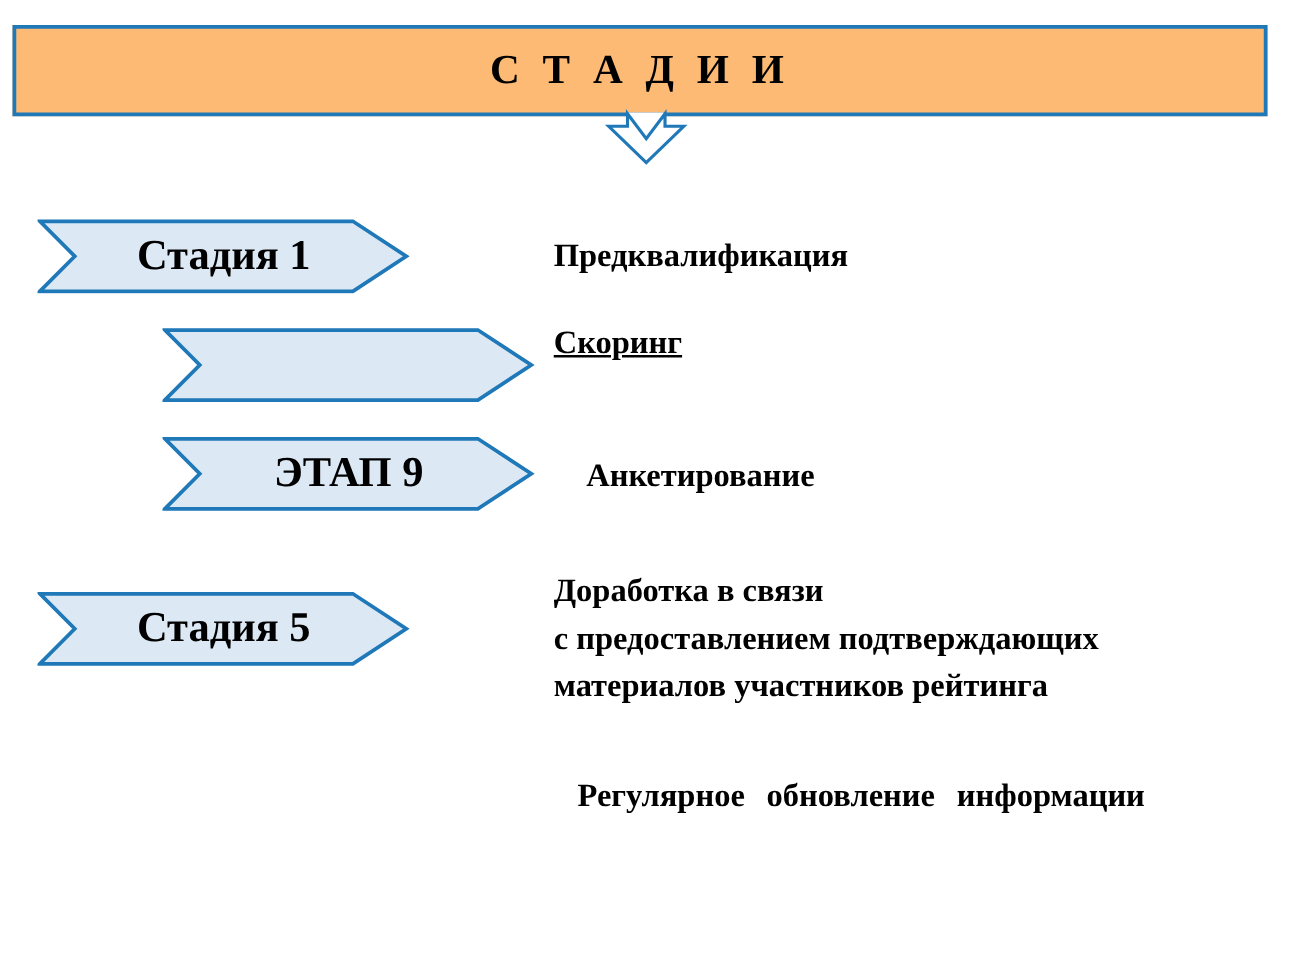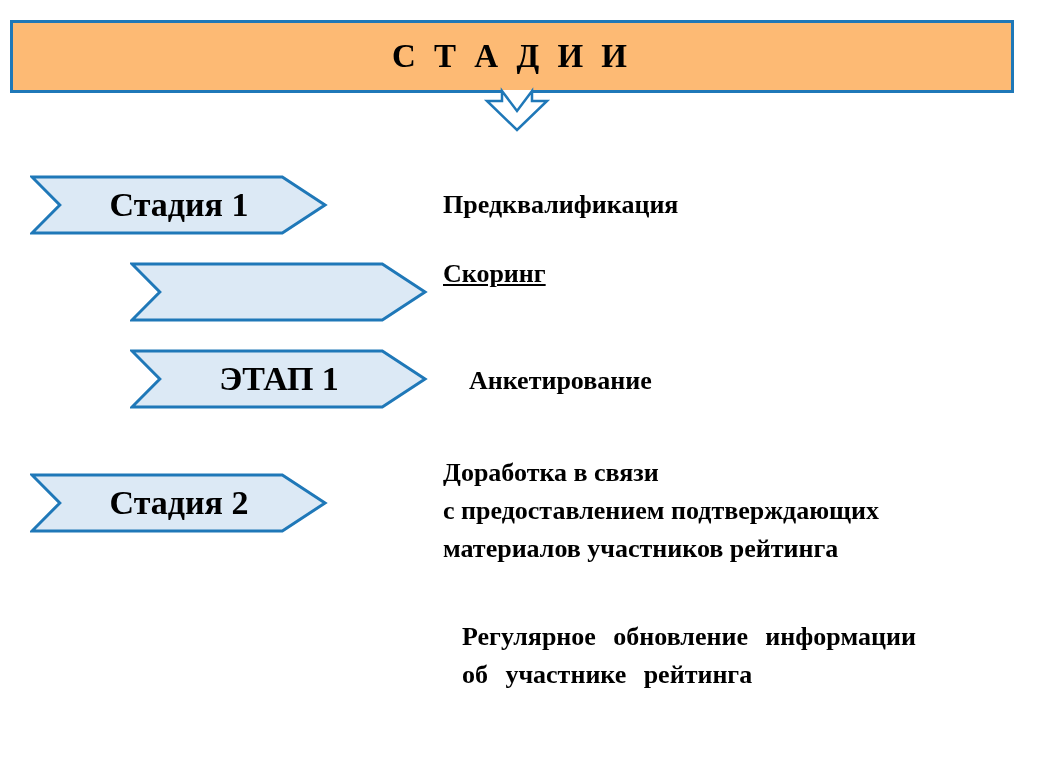--- a/index.html
+++ b/index.html
@@ -137,36 +137,35 @@
     </svg>
   </div>
   <div class="desc" style="top:255px;text-decoration:underline;">
     <div class="desc-line">Скоринг</div>
   </div>
 
   <div class="banner" style="left:130px; top:349px;">
     <svg viewBox="0 0 300 60" preserveAspectRatio="none">
       <polygon points="2,2 254,2 297,30 254,58 2,58 30,30"></polygon>
     </svg>
-    <span class="banner-label">ЭТАП 1</span>
+    <span class="banner-label">ЭТАП 9</span>
   </div>
   <div class="desc" style="top:362px;margin-left:26px;">
     <div class="desc-line">Анкетирование</div>
   </div>
 
   <div class="banner" style="left:30px; top:473px;">
     <svg viewBox="0 0 300 60" preserveAspectRatio="none">
       <polygon points="2,2 254,2 297,30 254,58 2,58 30,30"></polygon>
     </svg>
-    <span class="banner-label">Стадия 2</span>
+    <span class="banner-label">Стадия 5</span>
   </div>
   <div class="desc" style="top:454px;">
     <div class="desc-line">Доработка в связи</div>
     <div class="desc-line">с предоставлением подтверждающих</div>
     <div class="desc-line">материалов участников рейтинга</div>
   </div>
 
   <div class="desc wide-spacing" style="top:618px;margin-left:19px;">
     <div class="desc-line">Регулярное обновление информации</div>
-    <div class="desc-line">об участнике рейтинга</div>
   </div>
 
 </div>
 
 </body></html>

